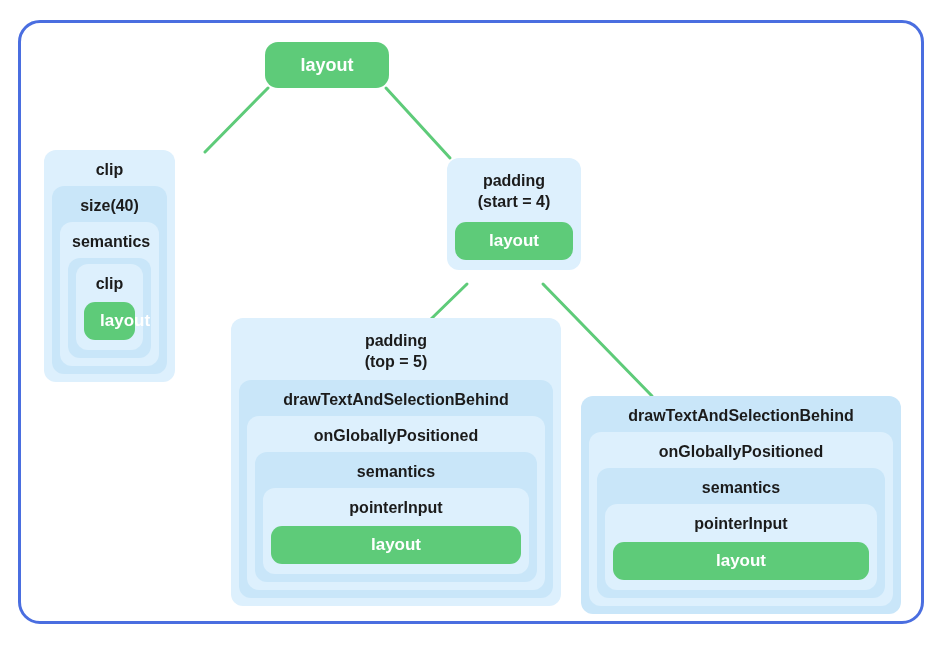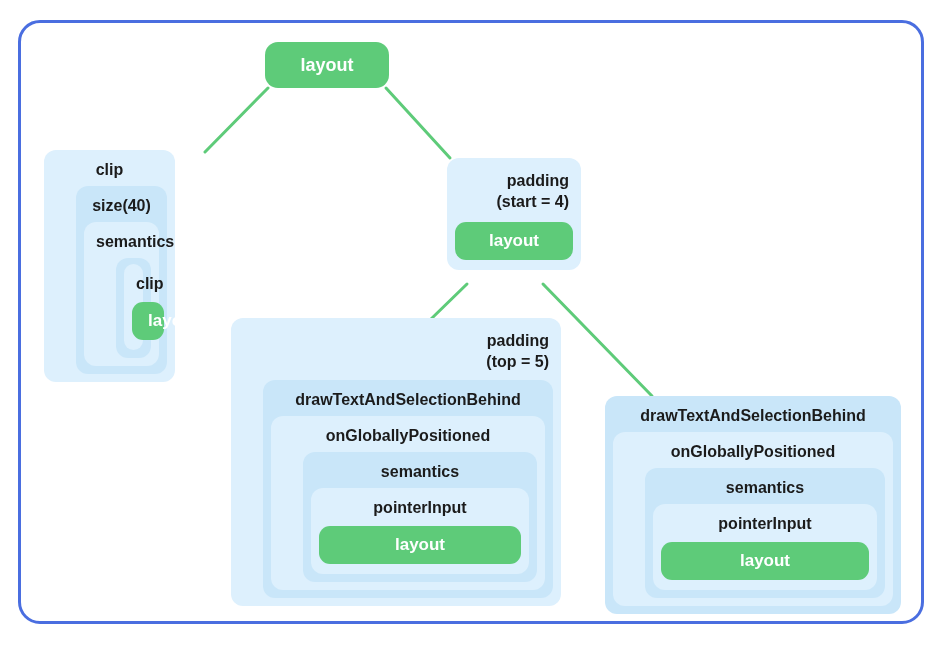--- a/index.html
+++ b/index.html
@@ -40,21 +40,21 @@
   #edges {
     position: absolute;
     left: 0;
     top: 0;
     width: 950px;
     height: 650px;
     pointer-events: none;
   }
 
   
-  .blue-a { background: #c9e6f9; margin-left: 24px; }
+  .blue-a { background: #c9e6f9; }
   .blue-b { background: #ddf0fd; }
 
   .modbox {
     box-sizing: border-box;
     border-radius: 12px;
     padding: 6px 8px 8px 8px;
   }
 
   .mod-label {
     display: block;
@@ -64,21 +64,20 @@
     line-height: 20px;
     text-align: center;
     padding: 4px 4px 6px 4px;
     white-space: nowrap;
   }
 
   .mod-label.two-line {
     line-height: 21px;
     padding-top: 6px;
     padding-bottom: 8px;
-    text-align: right;
   }
 
   
   .layout-chip {
     display: block;
     background: #5ecb79;
     color: #ffffff;
     font-weight: bold;
     font-size: 17px;
     line-height: 22px;

